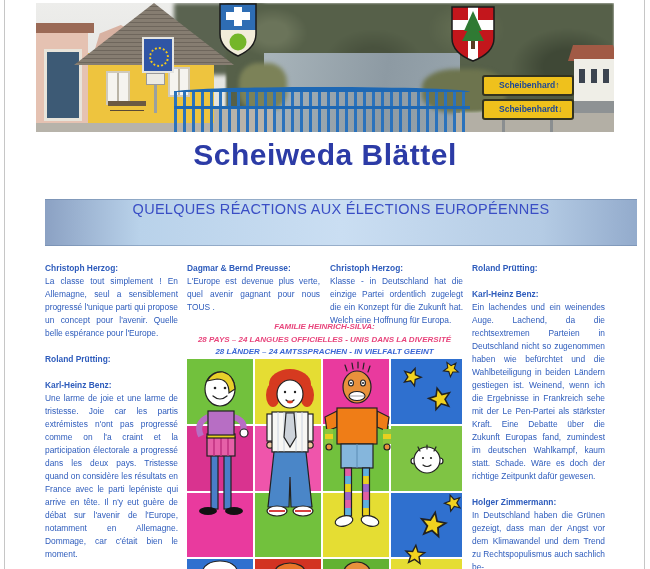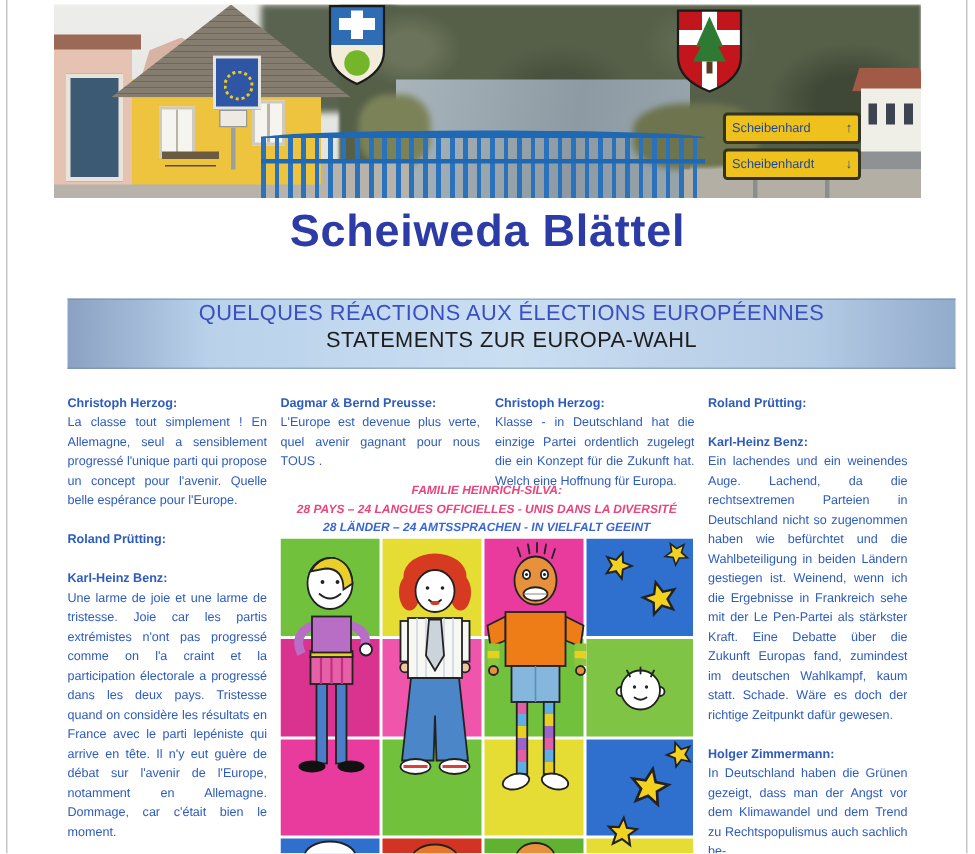--- a/index.html
+++ b/index.html
@@ -42,22 +42,22 @@
   #bench{left:72px;top:98px;width:38px;height:5px;background:#6b5a42;box-shadow:0 7px 0 -2px #5a4a36;}
   #eu-sign{left:106px;top:34px;width:28px;height:32px;background:#2f55a5;border:2px solid #e4e4e0;}
   #eu-stars{left:5px;top:8px;width:16px;height:16px;border:2px dotted #f0c81e;border-radius:50%;}
   #eu-post{left:118px;top:68px;width:3px;height:42px;background:#9aa0a2;}
   #eu-plate{left:110px;top:70px;width:17px;height:10px;background:#eceae2;border:1px solid #999;}
   #bridge{left:138px;top:88px;width:296px;height:41px;
       background:repeating-linear-gradient(90deg,#2a72bc 0 3px,rgba(0,0,0,0) 3px 9px);}
   #bridge-top{left:138px;top:84px;width:296px;height:5px;background:#1e68b4;border-radius:50% 50% 0 0/100% 100% 0 0;}
   #bridge-mid{left:138px;top:103px;width:296px;height:3px;background:#1e68b4;}
   .roadsign{left:446px;width:92px;height:21px;background:#efc11c;border:2px solid #33331f;border-radius:3px;
-      color:#1d4796;font-weight:normal;font-size:8.5px;line-height:17px;display:flex;justify-content:space-between;
-      align-items:center;padding:0 4px;box-sizing:border-box;}
+      color:#1d4796;font-weight:bold;font-size:8.5px;line-height:17px;display:flex;justify-content:space-between;
+      align-items:center;padding:0 15px;box-sizing:border-box;}
   #sign1{top:72px;} #sign2{top:96px;}
   .signpost{top:112px;width:3px;height:17px;background:#8a8e90;}
   #spost1{left:466px;} #spost2{left:514px;}
   #building-roof{left:532px;top:42px;width:50px;height:16px;background:#a15a45;
       clip-path:polygon(10% 0,90% 0,100% 100%,0 100%);}
   #building{left:538px;top:56px;width:40px;height:44px;background:#efeee7;}
   #building-wins{left:543px;top:66px;width:30px;height:14px;
       background:repeating-linear-gradient(90deg,#3c4450 0 6px,rgba(0,0,0,0) 6px 12px);}
   #building-base{left:538px;top:98px;width:40px;height:12px;background:#8e9294;}
   #shield1{left:182px;top:-1px;} #shield2{left:414px;top:2px;}
@@ -166,21 +166,20 @@
         <rect x="21" y="36" width="4" height="8" fill="#5a3c22"></rect>
       </g>
       <path d="M2 2 h42 v31 q0 15 -21 23 q-21 -8 -21 -23 z" fill="none" stroke="#1a1a1a" stroke-width="1.5"></path>
     </svg>
   </div>
 
   <div id="title">Scheiweda Blättel</div>
 
   <div id="bar">
     <div class="l1">QUELQUES RÉACTIONS AUX ÉLECTIONS EUROPÉENNES</div>
-    <div class="l2">STATEMENTS ZUR EUROPA-WAHL</div>
   </div>
 
   <div class="col" id="col1">
     <div class="entry">
       <div class="author">Christoph Herzog:</div>
       <div>La classe tout simplement ! En Allemagne, seul a sensiblement progressé l'unique parti qui propose un concept pour l'avenir. Quelle belle espérance pour l'Europe.</div>
     </div>
     <div class="entry">
       <div class="author">Roland Prütting:</div>
     </div>

